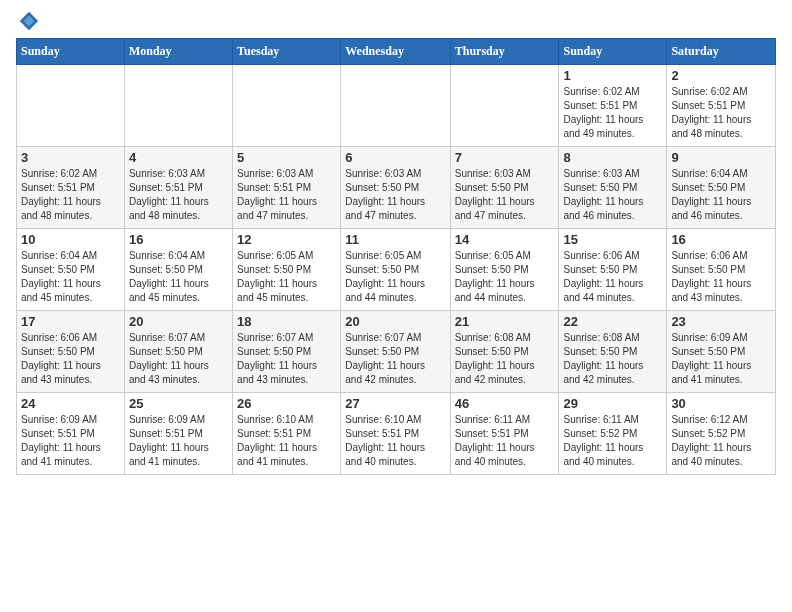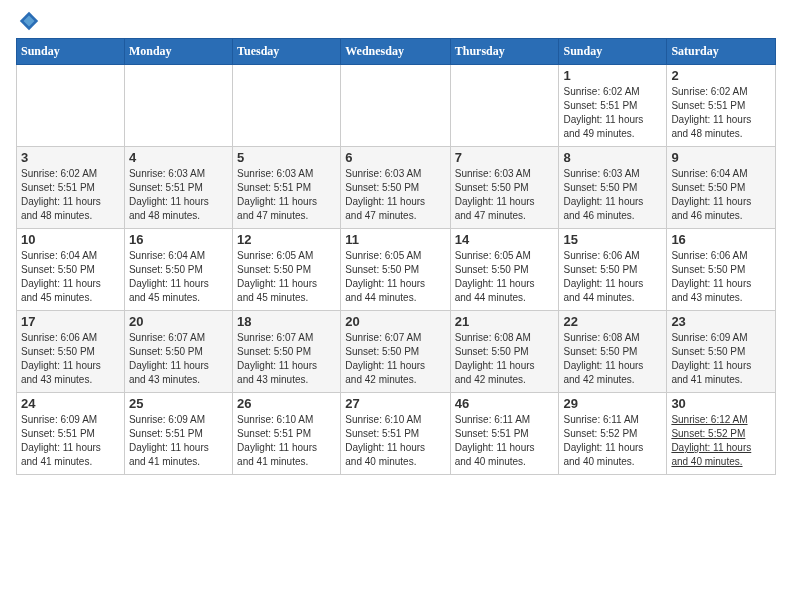--- a/index.html
+++ b/index.html
@@ -345,21 +345,21 @@
           </td>
           <td>
             <span class="day-number">29</span>
             <div class="day-info" style="white-space: pre-line;">Sunrise: 6:11 AM
 Sunset: 5:52 PM
 Daylight: 11 hours
 and 40 minutes.</div>
           </td>
           <td>
             <span class="day-number">30</span>
-            <div class="day-info" style="white-space: pre-line; text-decoration: underline;">Sunrise: 6:12 AM
+            <div class="day-info" style="white-space: pre-line;">Sunrise: 6:12 AM
 Sunset: 5:52 PM
 Daylight: 11 hours
 and 40 minutes.</div>
           </td>
         </tr>
       </tbody>
   </table>
 </div>
 
 </body></html>

